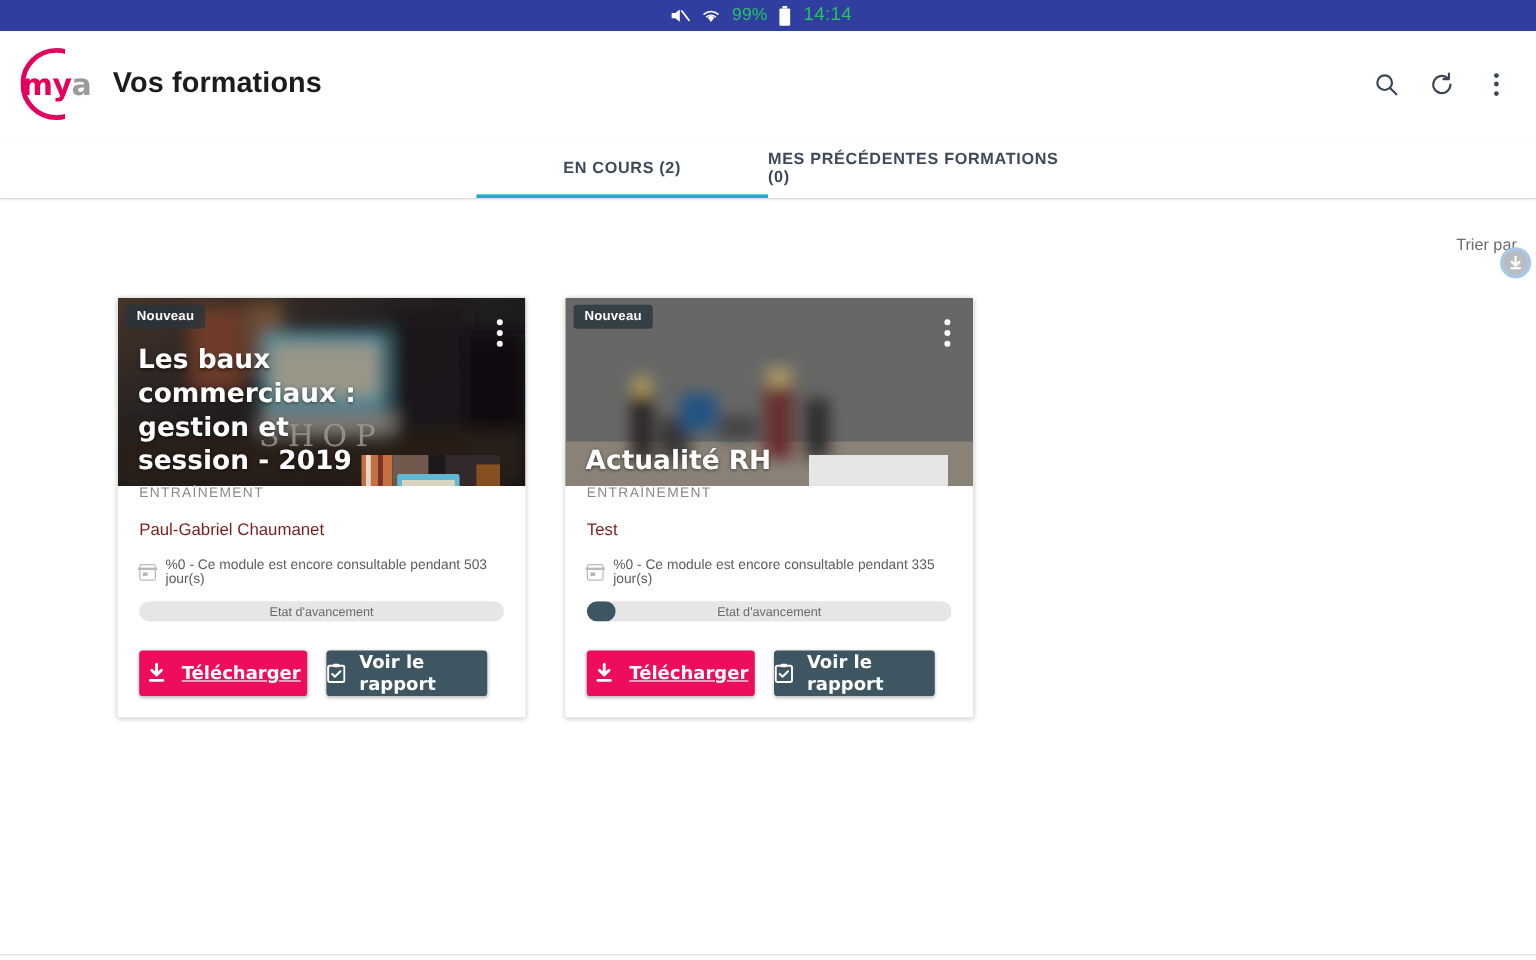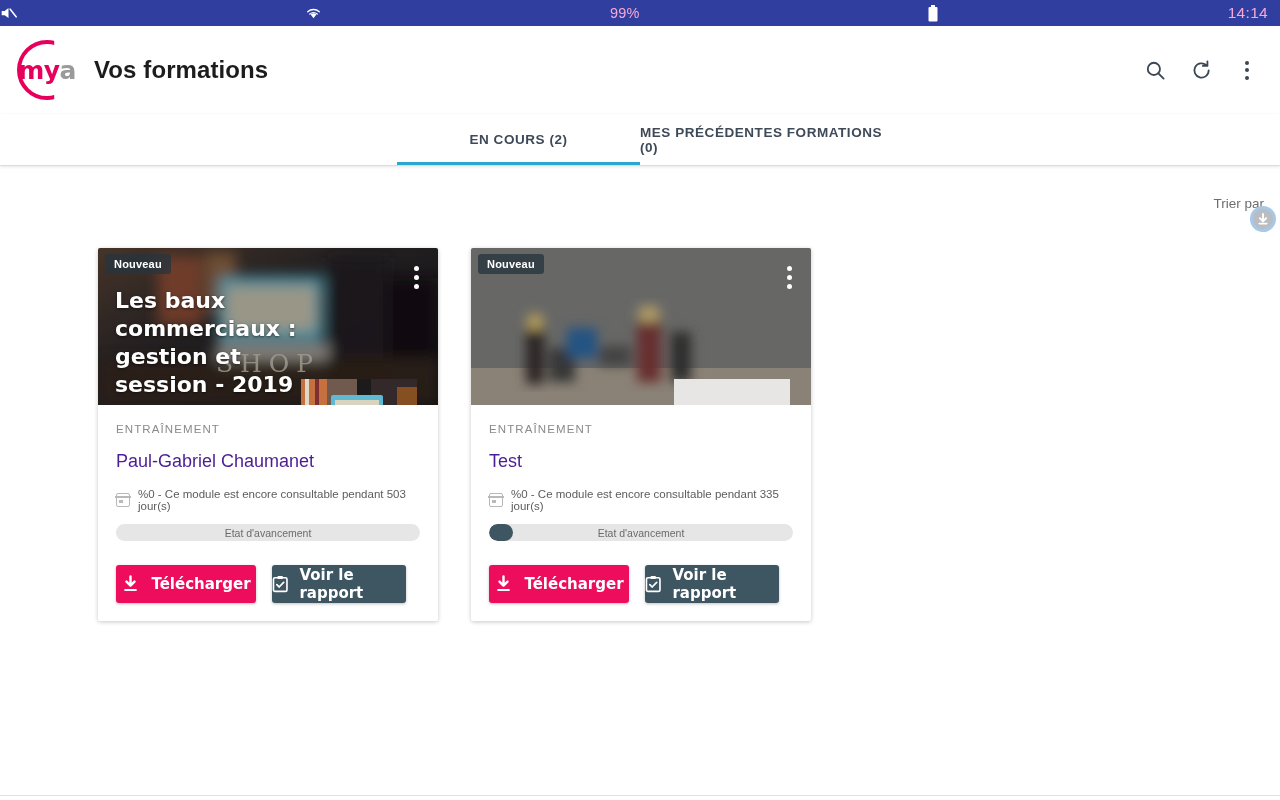--- a/index.html
+++ b/index.html
@@ -7,23 +7,23 @@
     width: 1280px; height: 800px;
     font-family: "Liberation Sans", sans-serif;
     background: #ffffff;
     overflow: hidden;
   }
 
   
   .status-bar {
     height: 26px; width: 100%;
     background: #303F9F;
-    display: flex; align-items: center; justify-content: space-between;
+    display: flex; align-items: center; justify-content: center;
     padding-right: 12px; gap: 9px;
-    color: #f9a8d4;
+    color: #22c55e;
   }
   .status-bar .sb-icon { display: flex; align-items: center; }
   .sb-battery-pct { font-size: 14.5px; font-weight: 400; letter-spacing: .2px; }
   .sb-clock { font-size: 15.5px; font-weight: 400; letter-spacing: .3px; margin-left: 2px; }
 
   
   .app-bar {
     height: 88px; width: 100%;
     background: #ffffff;
     display: flex; align-items: center;
@@ -165,26 +165,26 @@
     color: #ffffff; font-size: 22px; font-weight: 600;
     line-height: 1.27; max-width: 215px;
     text-shadow: 0 1px 3px rgba(0,0,0,.55);
     font-family: "DejaVu Sans", sans-serif;
   }
   .hero-thumb {
     position: absolute; right: 21px; bottom: -52px;
     width: 116px; height: 78px; z-index: 3;
     overflow: hidden;
   }
-  .card-body { padding: 0 18px 18px 18px; position: relative; margin-top: 18px; }
+  .card-body { padding: 0 18px 18px 18px; position: relative; }
   .card-kicker {
     font-size: 11.5px; color: #8a8a8a; letter-spacing: 1.1px;
     margin-bottom: 16px;
   }
-  .card-author { font-size: 18px; color: #4c1d95; margin-bottom: 16px; }
+  .card-author { font-size: 14px; color: #7f1d1d; margin-bottom: 16px; }
   .card-meta {
     display: flex; align-items: center; gap: 8px;
     font-size: 11.5px; color: #5c5c5c; margin-bottom: 12px;
   }
   .cal-icon {
     width: 14px; height: 14px; border: 1.6px solid #b9b9b9; border-radius: 2px;
     position: relative; flex: 0 0 auto;
   }
   .cal-icon::before {
     content:""; position:absolute; left:-1.6px; right:-1.6px; top: 2px;
@@ -208,21 +208,21 @@
     font-size: 10.5px; color: #6b6b6b;
   }
   .card-actions { display: flex; gap: 16px; }
   .btn {
     height: 38px; display: flex; align-items: center; justify-content: center;
     gap: 11px; border-radius: 3px; cursor: pointer;
     font-size: 15px; font-weight: 700; color: #ffffff;
     box-shadow: 0 1px 3px rgba(0,0,0,.25);
     font-family: "DejaVu Sans", sans-serif;
   }
-  .btn-download { background: #EE0D5C; width: 140px; }
+  .btn-download { background: #EE0D5C; width: 140px; text-decoration: underline; }
   .btn-report { background: #3E5662; width: 134px; }
 
   
   .bottom-nav {
     position: absolute; left: 0; bottom: 0;
     width: 1280px; height: 60px;
     background: #ffffff;
     border-top: 1px solid #e2e2e2;
     display: flex; align-items: center; justify-content: center;
     gap: 74px;
@@ -418,20 +418,21 @@
             </g>
           </svg>
         </div>
         <div class="hero-overlay"></div>
         <span class="badge-new">Nouveau</span>
         <div class="hero-kebab">
           <i></i>
           <i></i>
           <i></i>
         </div>
+        <div class="hero-title">Actualité RH</div>
         <div class="hero-thumb">
           <svg width="116" height="78" viewBox="0 0 116 78" preserveAspectRatio="none">
             <rect width="116" height="78" fill="#e8e6e4"></rect>
             <rect x="0" y="58" width="116" height="20" fill="#d6cbb8"></rect>
             <rect x="14" y="42" width="6" height="17" fill="#3e3a38"></rect>
             <rect x="14" y="36" width="6" height="6" fill="#e8cf8a"></rect>
             <rect x="24" y="48" width="10" height="11" fill="#4d4d4d"></rect>
             <rect x="30" y="40" width="11" height="11" fill="#2f6fb0"></rect>
             <rect x="42" y="48" width="12" height="8" fill="#5c5c5c"></rect>
             <rect x="60" y="42" width="7" height="17" fill="#8a4040"></rect>

